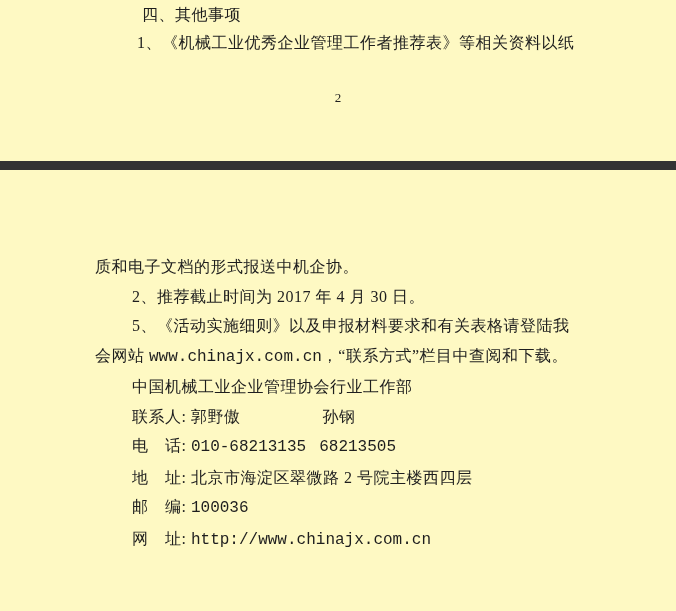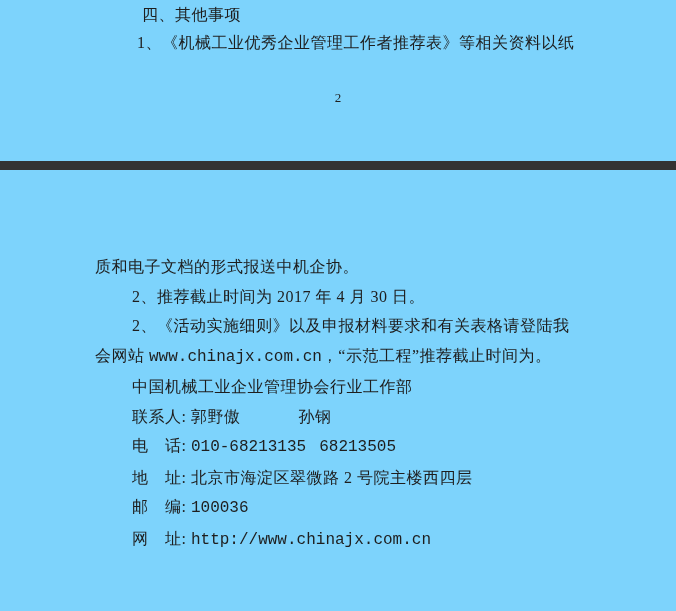--- a/index.html
+++ b/index.html
@@ -4,21 +4,21 @@
 <style>
   html, body {
     margin: 0;
     padding: 0;
     background: #ffffff;
   }
   .canvas {
     position: relative;
     width: 676px;
     height: 611px;
-    background: #7dd3fc;
+    background: #fef9c3;
     overflow: hidden;
     font-family: "Liberation Serif", "DejaVu Serif", serif;
     color: #1e1e1e;
   }
   
   .page-top {
     position: absolute;
     left: 95px;
     top: 1px;
     width: 540px;
@@ -56,21 +56,21 @@
     letter-spacing: 0.5px;
     line-height: 29.5px;
   }
   .page-bottom p { margin: 0; }
   .ind { padding-left: 37px; }
   .mono {
     font-family: "Liberation Mono", "DejaVu Sans Mono", monospace;
     font-size: 16px;
     letter-spacing: 0;
   }
-  .gap-name  { margin-left: 58px; text-align: center; }
+  .gap-name  { margin-left: 82px; text-align: center; }
   .gap-phone { margin-left: 13px; }
 </style>
 </head>
 <body>
 
 <div class="canvas">
 
   <div class="page-top">
     <div class="t-heading">四、其他事项</div>
     <div class="t-line">1、《机械工业优秀企业管理工作者推荐表》等相关资料以纸</div>
@@ -78,23 +78,23 @@
 
   <div class="page-num">2</div>
 
   <div class="pagebreak"></div>
 
   <div class="page-bottom">
     <p>质和电子文档的形式报送中机企协。</p>
 
     <p class="ind">2、推荐截止时间为 2017 年 4 月 30 日。</p>
 
-    <p class="ind">2、《活动实施细则》以及申报材料要求和有关表格请登陆我</p>
+    <p class="ind">5、《活动实施细则》以及申报材料要求和有关表格请登陆我</p>
 
-    <p><span>会网站 </span><span class="mono">www.chinajx.com.cn</span><span>，“示范工程”推荐截止时间为。</span></p>
+    <p><span>会网站 </span><span class="mono">www.chinajx.com.cn</span><span>，“联系方式”栏目中查阅和下载。</span></p>
 
 
     <p class="ind">中国机械工业企业管理协会行业工作部</p>
 
     <p class="ind"><span>联系人: </span><span>郭野傲</span><span class="gap-name">孙钢</span></p>
 
     <p class="ind"><span>电　话: </span><span class="mono">010-68213135</span><span class="mono gap-phone">68213505</span></p>
 
 
     <p class="ind"><span>地　址: </span><span>北京市海淀区翠微路 2 号院主楼西四层</span></p>

